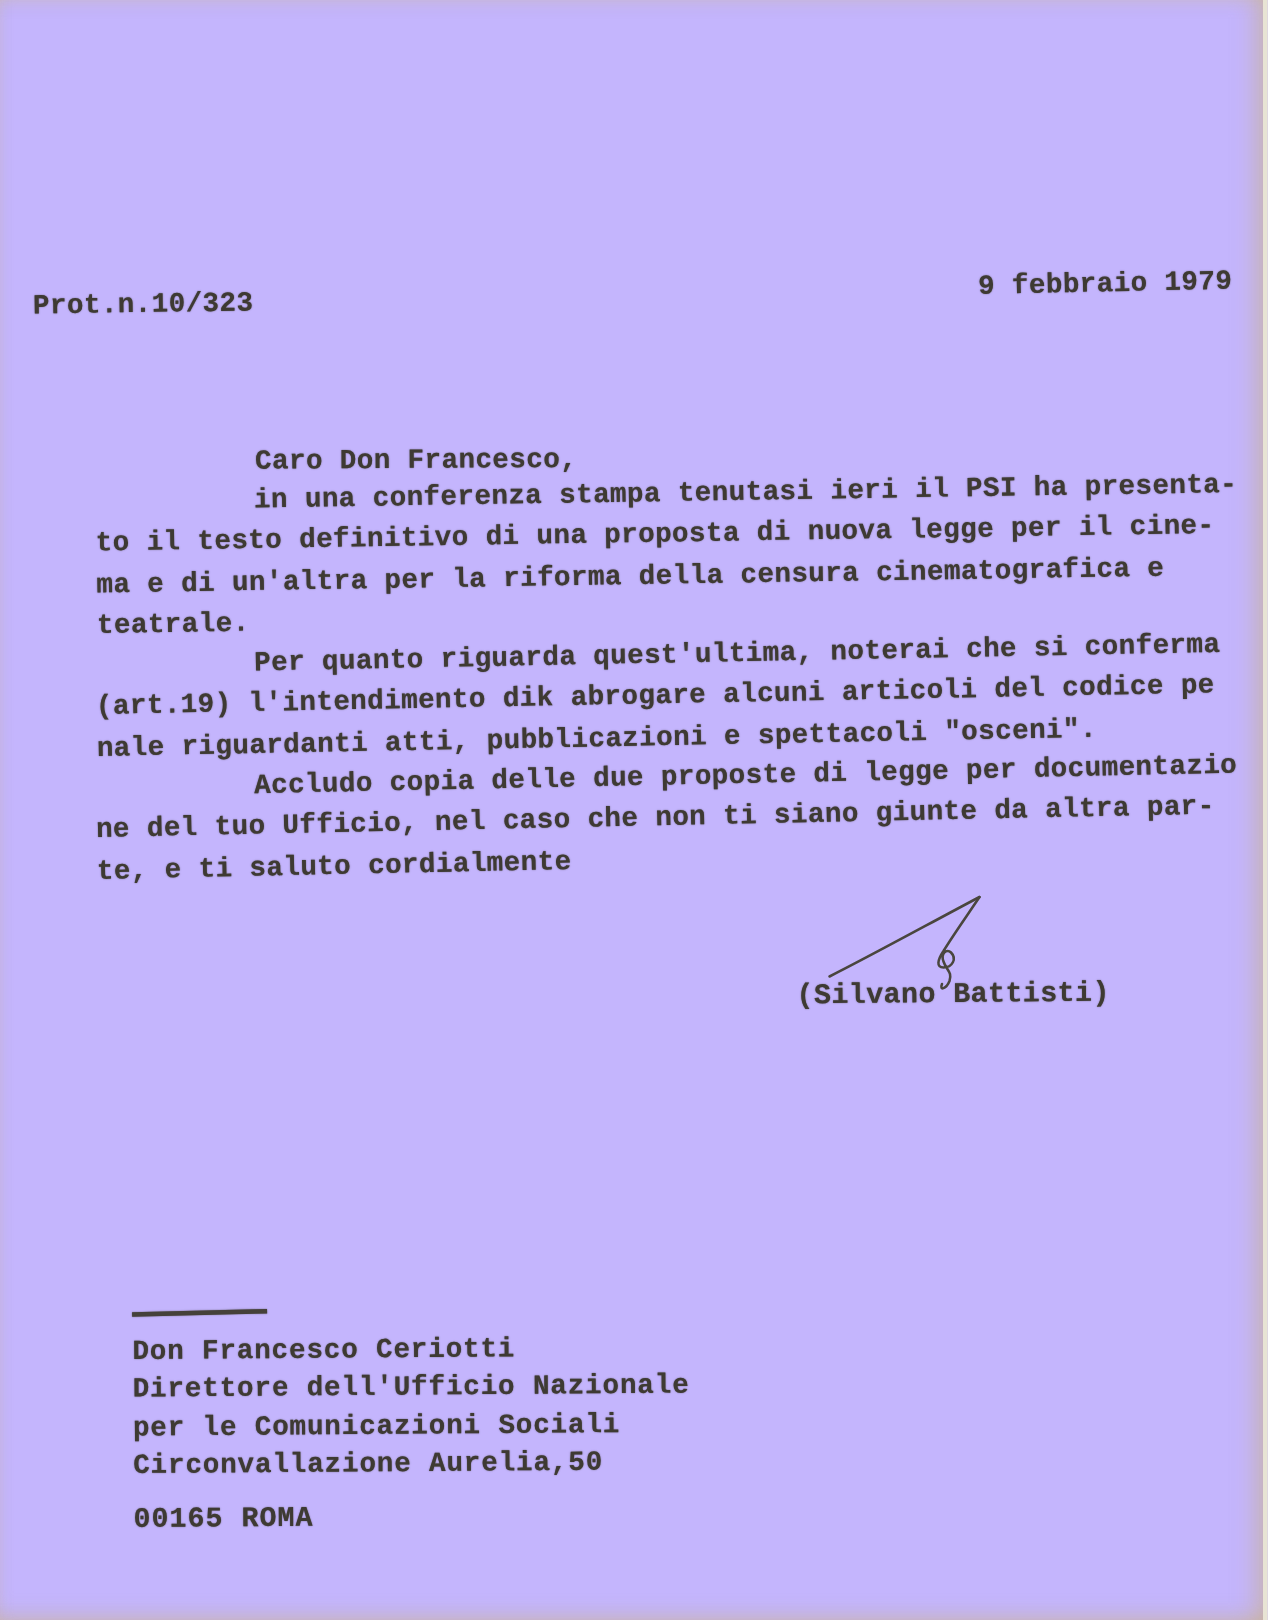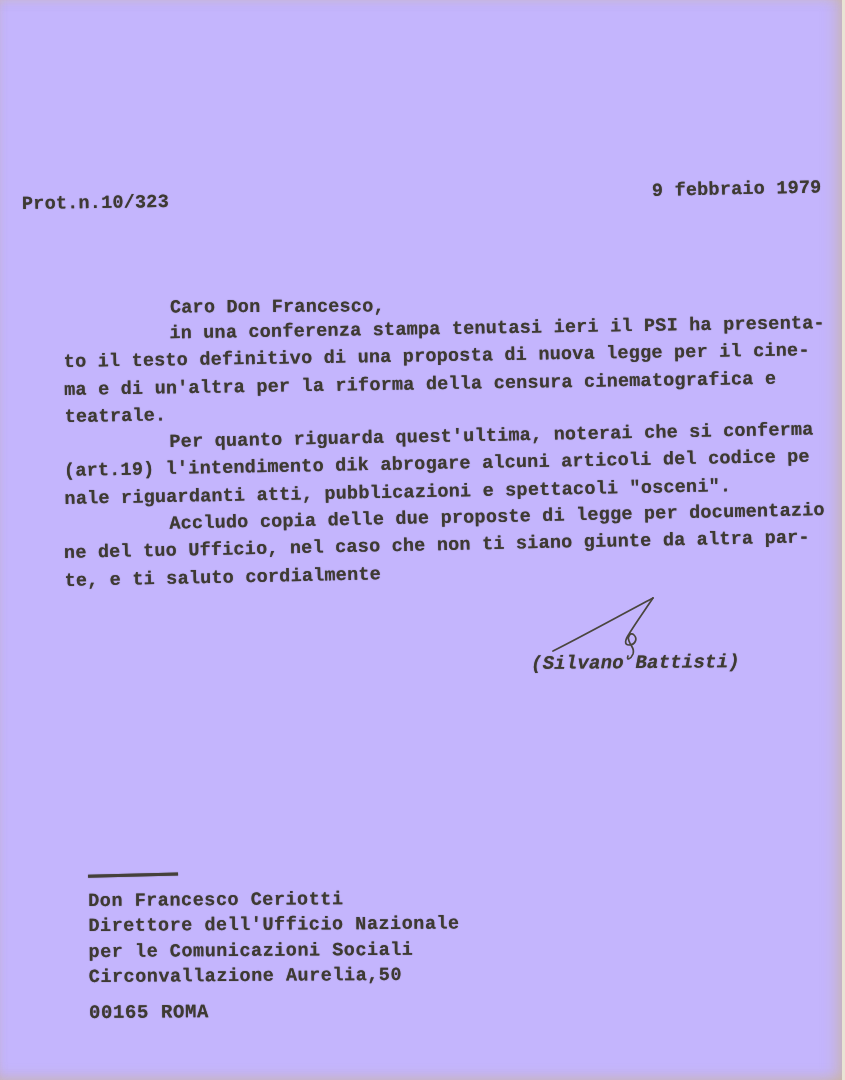--- a/index.html
+++ b/index.html
@@ -61,21 +61,20 @@
     transform: rotate(-0.3deg);
     transform-origin: left center;
   }
   .para-1 { transform: rotate(-0.9deg); }
   .para-2 { transform: rotate(-1.1deg); }
   .para-3 { transform: rotate(-1.2deg); }
   .signature-block {
     position: absolute;
     left: 531px;
     top: 590px;
-    font-style: italic;
   }
   .scribble {
     display: block;
     margin-left: 10px;
   }
   .signature-name {
     font-size: 19px;
     margin-top: -10px;
     transform: rotate(-0.5deg);
   }

